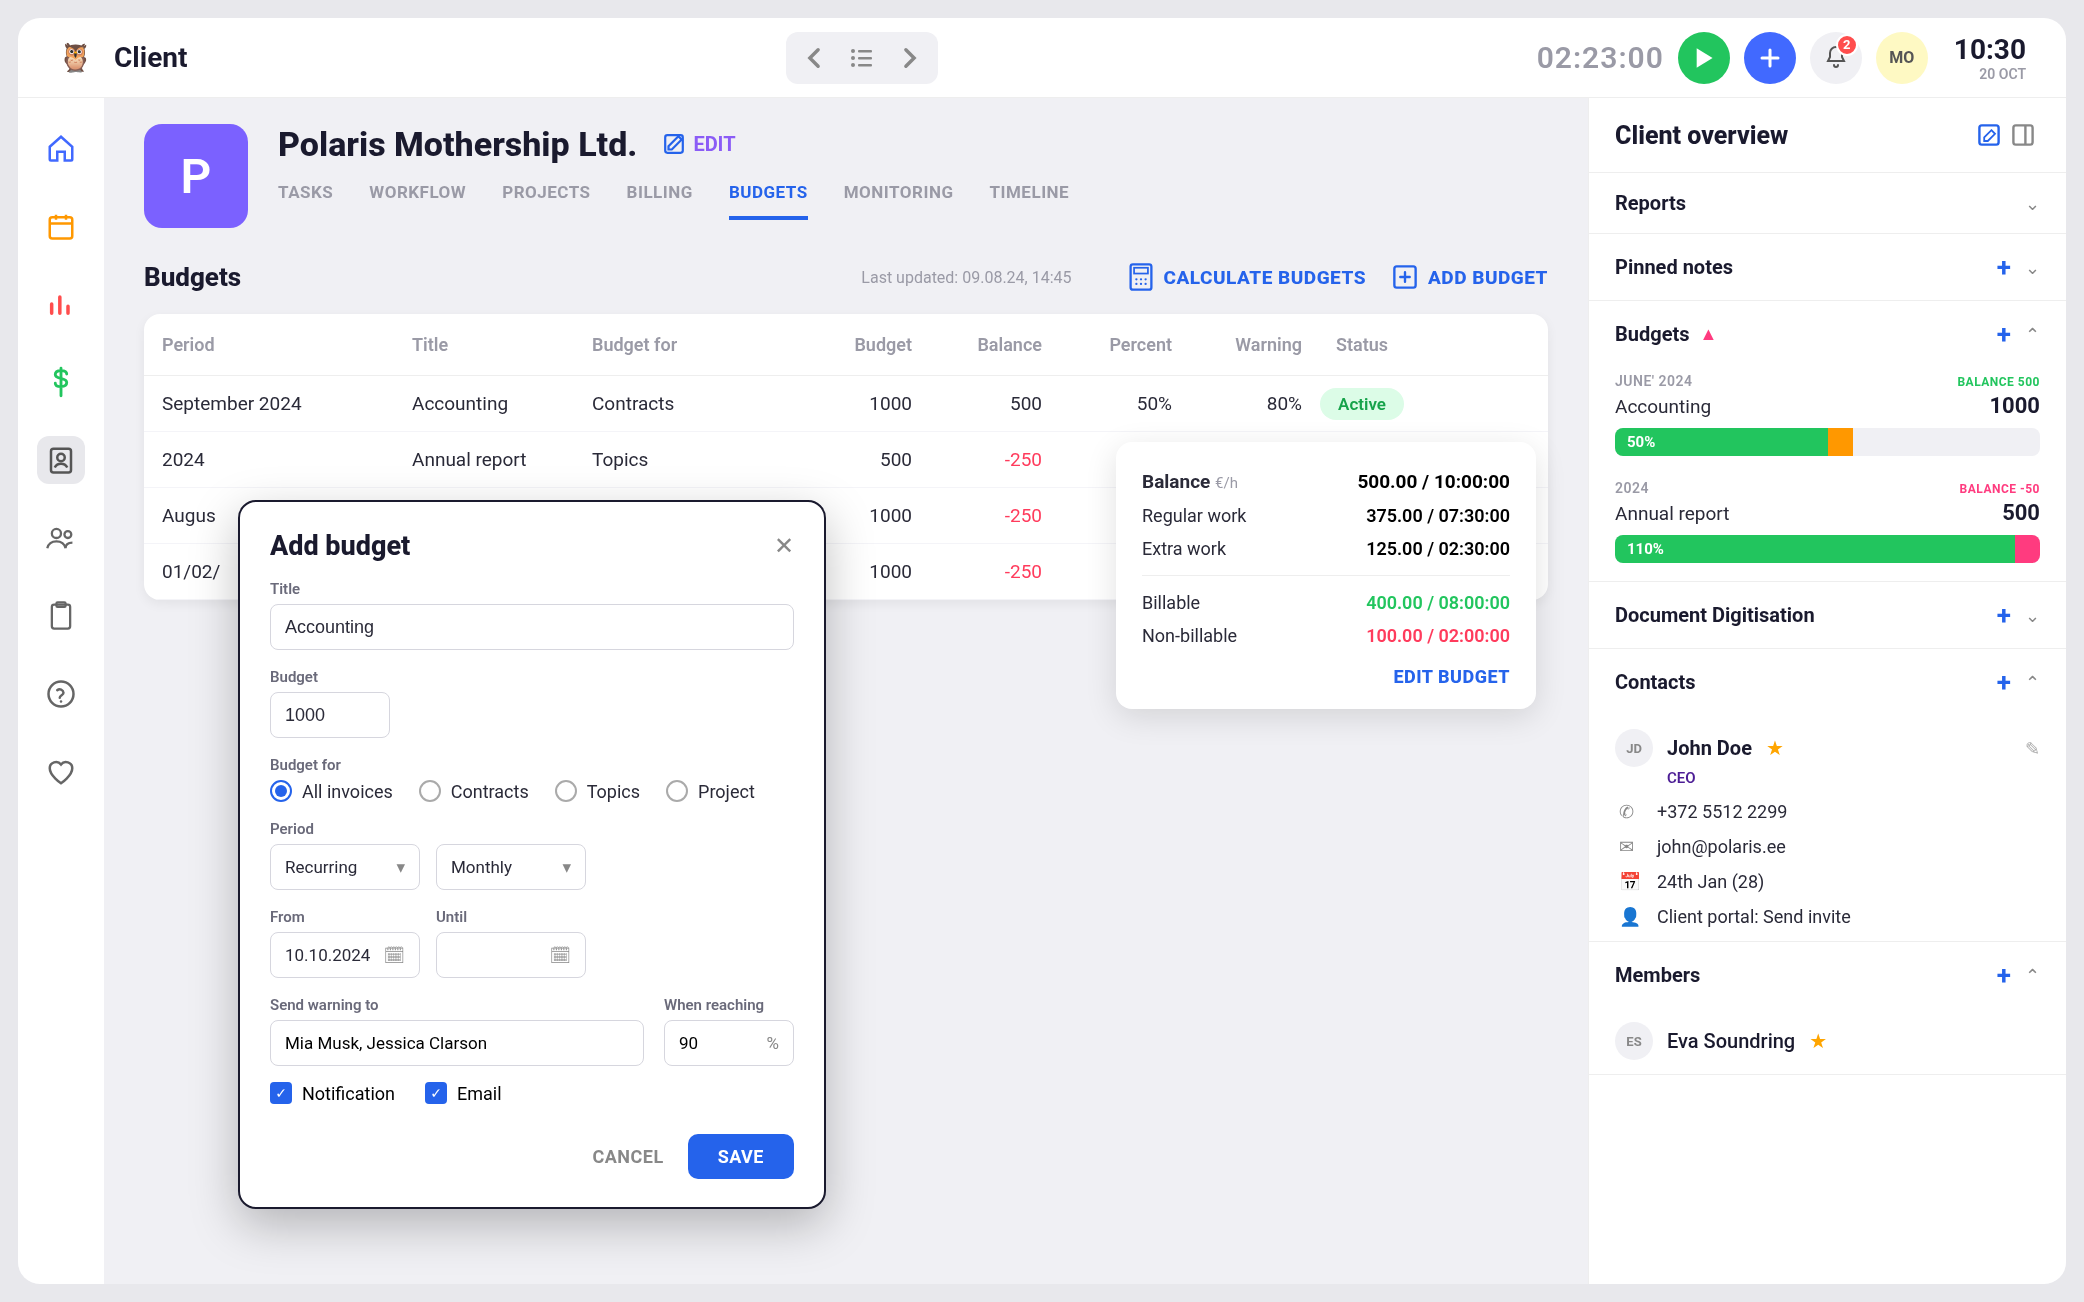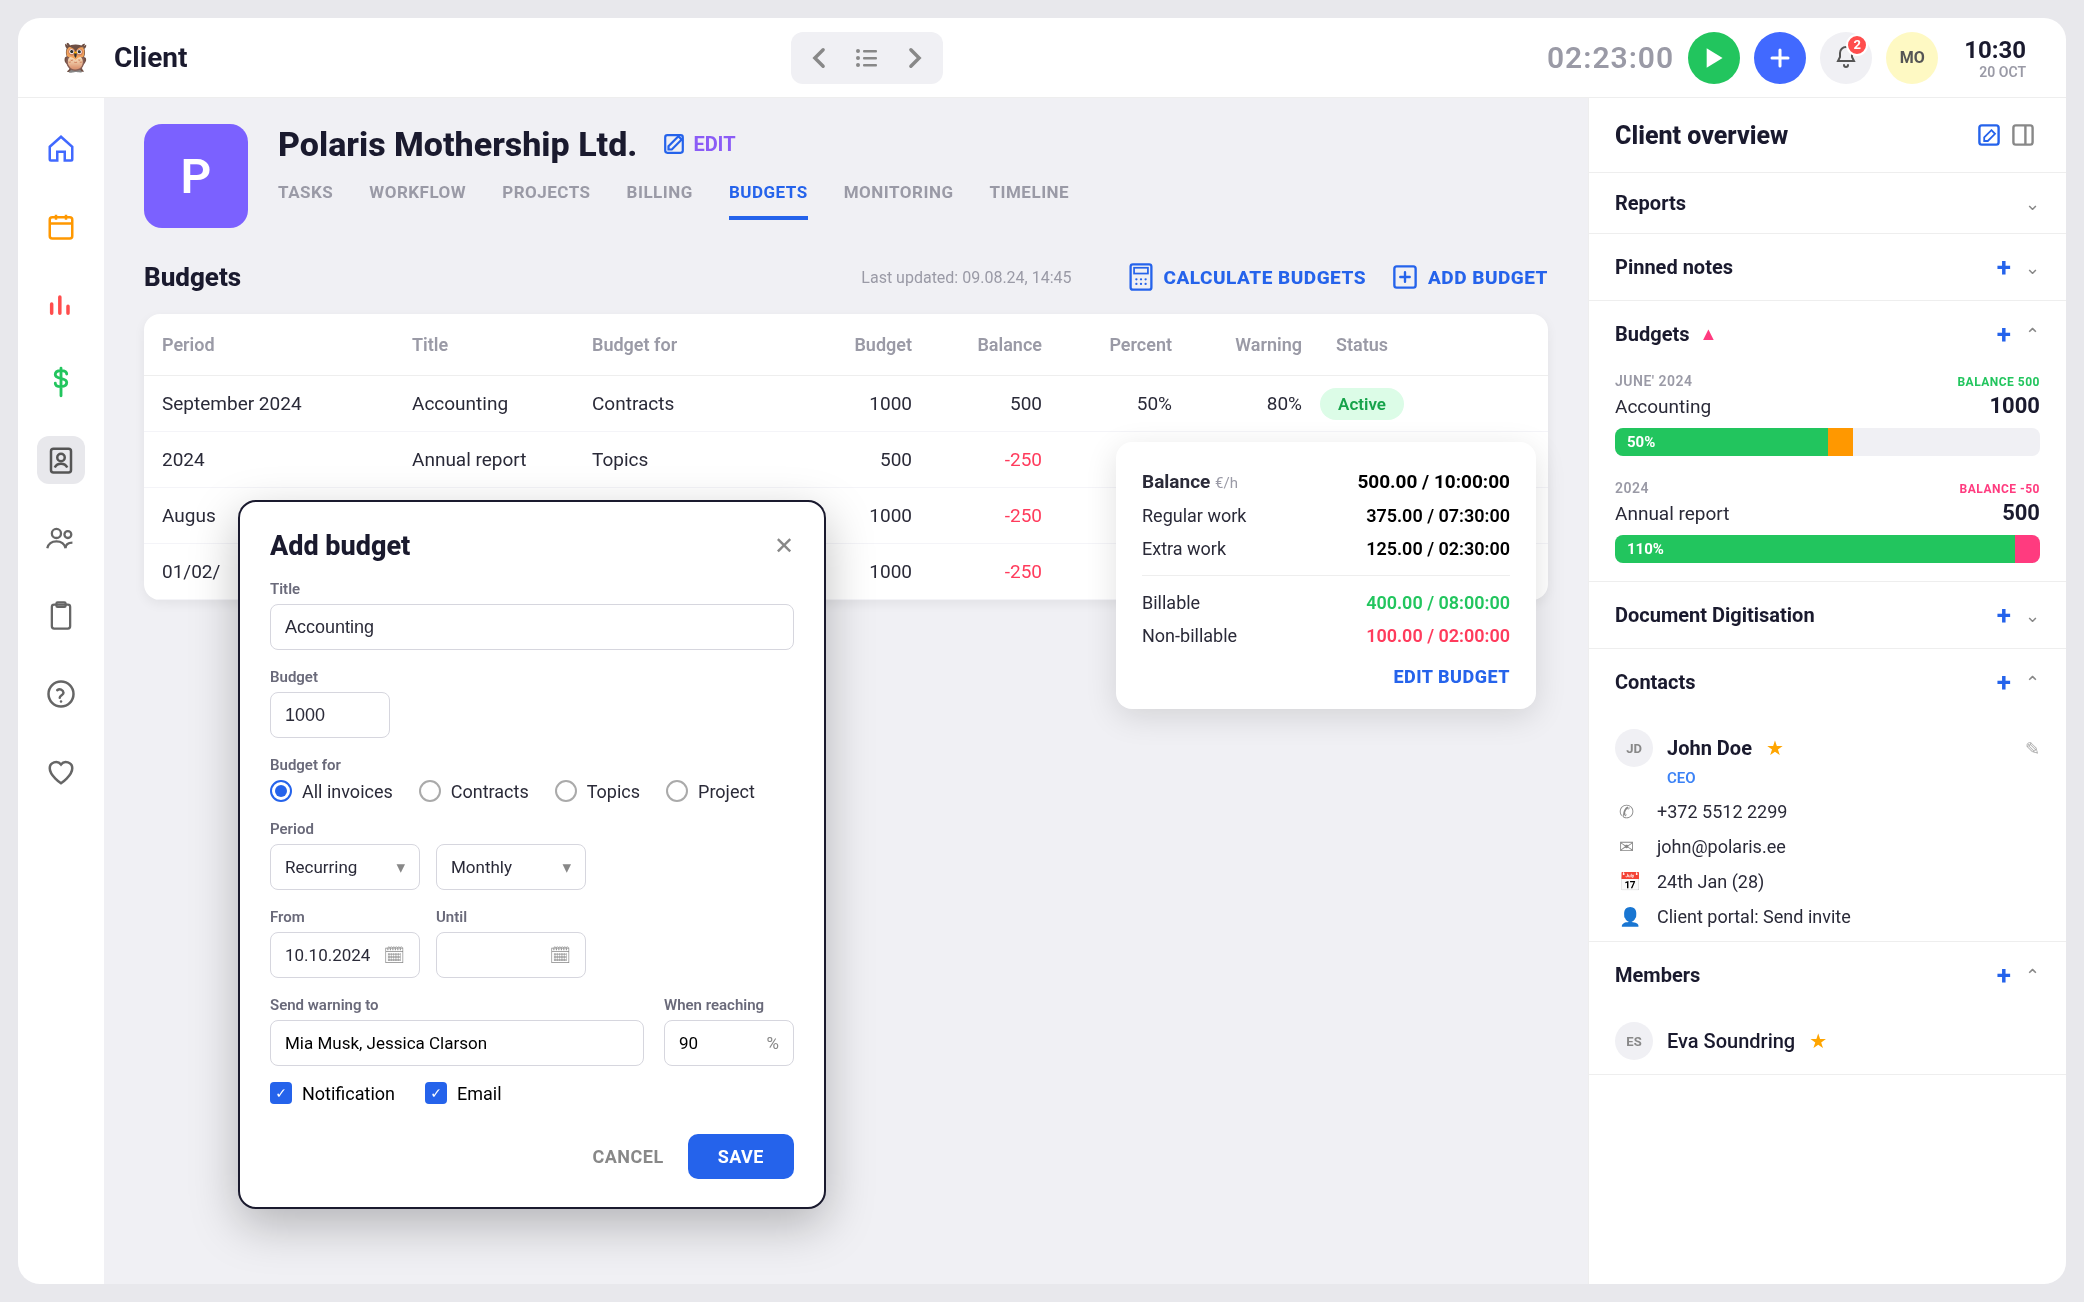--- a/index.html
+++ b/index.html
@@ -11,21 +11,21 @@
 .topcenter-btn { width: 48px; height: 44px; display: flex; align-items: center; justify-content: center; border-radius: 10px; cursor: pointer; color: #888; font-size: 22px; }
 .topright { display: flex; align-items: center; gap: 14px; }
 .timer { font-size: 30px; font-weight: 600; color: #9a9aa6; letter-spacing: 1px; }
 .circle-btn { width: 52px; height: 52px; border-radius: 50%; display: flex; align-items: center; justify-content: center; cursor: pointer; font-size: 24px; color: #fff; }
 .play-btn { background: #22c55e; }
 .plus-btn { background: #4169ff; }
 .bell-btn { background: #f0f0f4; color: #555; position: relative; }
 .bell-badge { position: absolute; top: 2px; right: 4px; width: 22px; height: 22px; background: #ff4d4d; color: #fff; border-radius: 50%; font-size: 13px; font-weight: 700; display: flex; align-items: center; justify-content: center; border: 2px solid #fff; }
 .user-btn { background: #fef9c3; color: #555; font-size: 16px; font-weight: 700; }
 .clock { text-align: right; margin-left: 12px; }
-.clock-time { font-size: 24px; font-weight: 700; color: #1a1a2e; }
+.clock-time { font-size: 28px; font-weight: 700; color: #1a1a2e; }
 .clock-date { font-size: 14px; color: #9a9aa6; font-weight: 600; }
 .shell { position: absolute; top: 98px; left: 18px; right: 18px; bottom: 18px; background: #f0f0f4; border-radius: 0 0 22px 22px; display: flex; }
 .sidebar { width: 86px; background: #fff; border-radius: 0 0 0 22px; display: flex; flex-direction: column; align-items: center; padding-top: 26px; gap: 30px; }
 .side-icon { width: 48px; height: 48px; display: flex; align-items: center; justify-content: center; font-size: 28px; color: #666; border-radius: 12px; cursor: pointer; }
 .side-icon.home { color: #4169ff; }
 .side-icon.cal { color: #ff9800; }
 .side-icon.stats { color: #ff4d4d; }
 .side-icon.dollar { color: #22c55e; }
 .side-icon.active { background: #e8e8ec; color: #444; }
 .main { flex: 1; padding: 26px 0 0 40px; overflow: hidden; }
@@ -79,21 +79,21 @@
 .bc-bar { height: 28px; background: #f0f0f4; border-radius: 8px; margin-top: 10px; position: relative; overflow: hidden; }
 .bc-fill { height: 100%; background: #22c55e; position: absolute; left: 0; }
 .bc-fill-warn { height: 100%; background: #ff9800; position: absolute; }
 .bc-fill-over { height: 100%; background: #ff3b7f; position: absolute; right: 0; }
 .bc-pct { position: absolute; left: 12px; color: #fff; font-weight: 700; font-size: 15px; line-height: 28px; }
 .contact-item { padding: 14px 26px; }
 .contact-hdr { display: flex; align-items: center; gap: 14px; }
 .contact-av { width: 38px; height: 38px; background: #f0f0f4; border-radius: 50%; display: flex; align-items: center; justify-content: center; font-size: 13px; font-weight: 700; color: #888; }
 .contact-name { font-size: 20px; font-weight: 700; color: #1a1a2e; }
 .star { color: #ffa500; font-size: 20px; }
-.contact-role { font-size: 15px; color: #3b82f6; font-weight: 600; margin-left: 52px; margin-top: 2px; }
+.contact-role { font-size: 15px; color: #4c1d95; font-weight: 600; margin-left: 52px; margin-top: 2px; }
 .contact-line { display: flex; align-items: center; gap: 14px; margin-left: 4px; margin-top: 14px; font-size: 18px; color: #2a2a38; }
 .contact-line-icon { width: 24px; color: #888; font-size: 18px; }
 .pencil { margin-left: auto; color: #aaa; cursor: pointer; font-size: 18px; }
 .popover { position: absolute; top: 442px; left: 1116px; width: 420px; background: #fff; border-radius: 16px; padding: 22px 26px; box-shadow: 0 8px 32px rgba(0,0,0,0.12); }
 .pop-row { display: flex; justify-content: space-between; padding: 6px 0; font-size: 18px; }
 .pop-label { color: #2a2a38; }
 .pop-val { font-weight: 600; }
 .pop-title .pop-label { font-weight: 700; font-size: 19px; }
 .pop-title .pop-val { font-weight: 700; font-size: 19px; }
 .pop-sub { font-size: 15px; color: #9a9aa6; font-weight: 400; }

